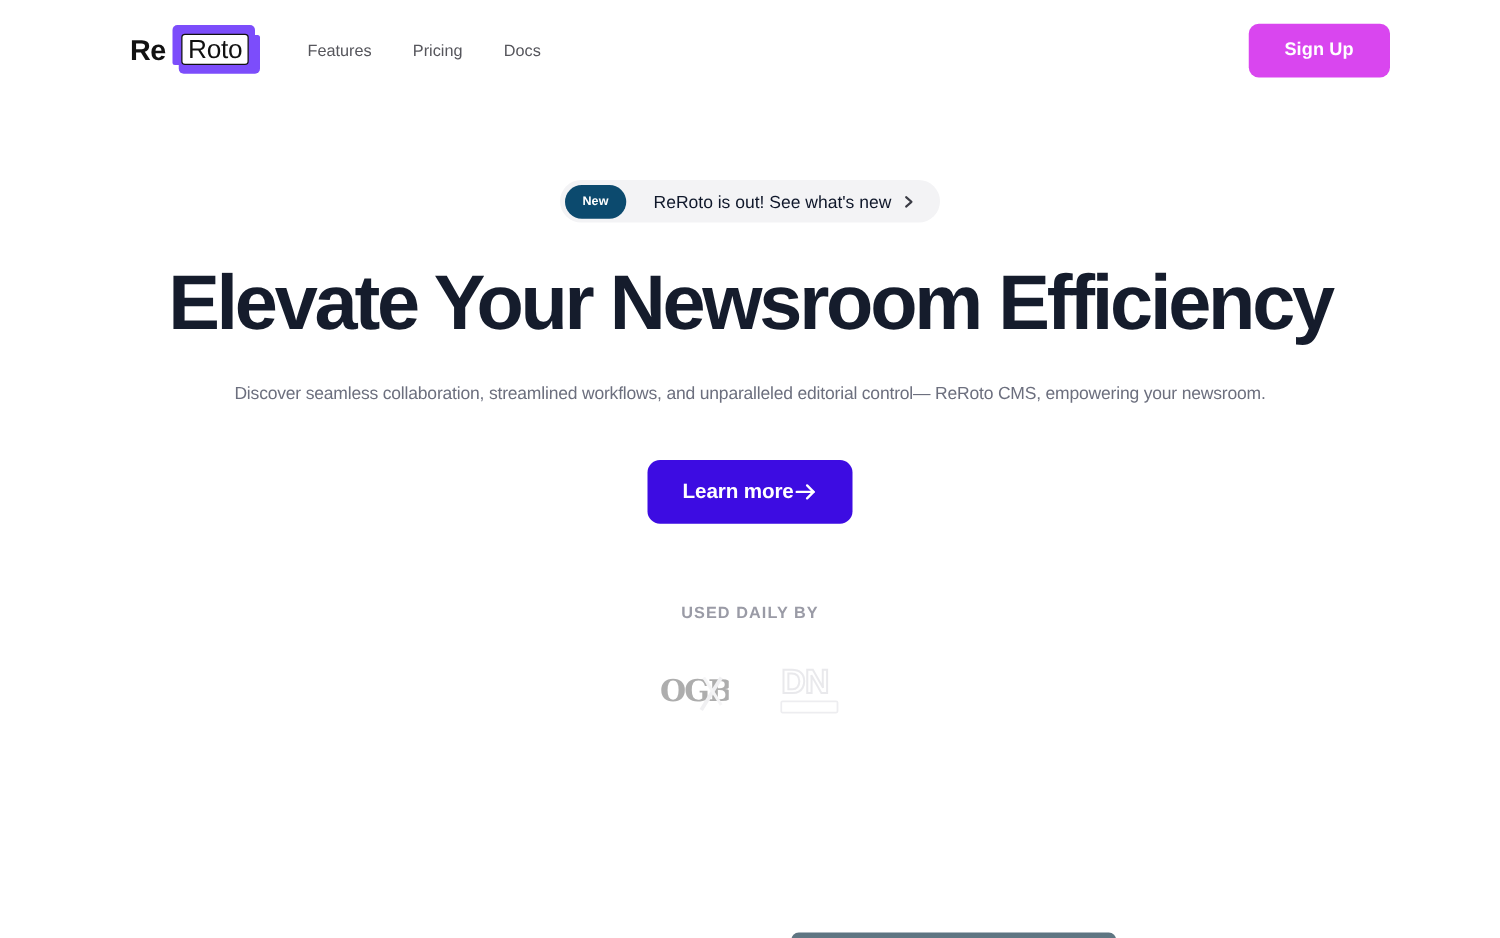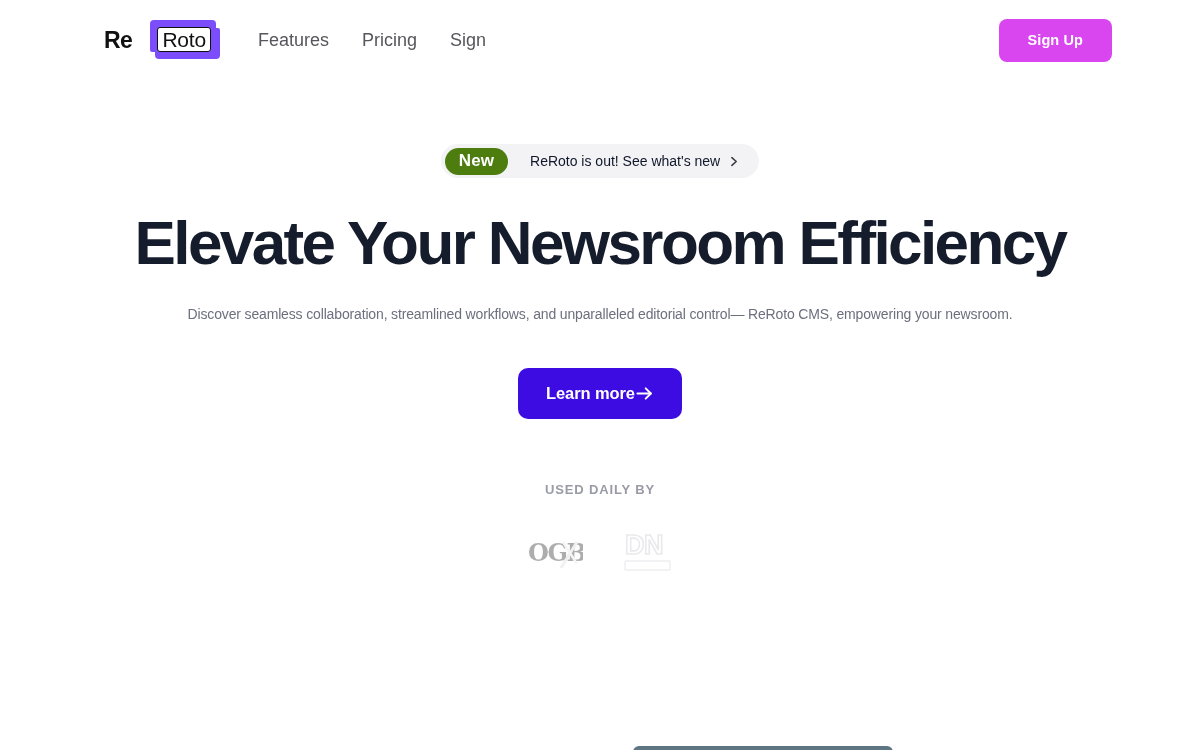--- a/index.html
+++ b/index.html
@@ -36,21 +36,21 @@
   .logo-re {
     font-size: 23px;
     font-weight: 700;
     letter-spacing: -0.5px;
     color: #111111;
     line-height: 1;
   }
 
   .logo-mark {
     position: relative;
-    margin-left: 18px;
+    margin-left: 6px;
     padding: 1px 9px 2px 7px;
   }
 
   
   .logo-mark::before {
     content: "";
     position: absolute;
     left: 0; right: 4px;
     top: -6px; bottom: 2px;
     background: #7c4dfb;
@@ -82,21 +82,21 @@
     line-height: 1.12;
   }
 
   .nav-links {
     display: flex;
     align-items: center;
     gap: 33px;
   }
 
   .nav-link {
-    font-size: 18px;
+    font-size: 13px;
     font-weight: 500;
     color: #56565c;
     text-decoration: none;
     cursor: pointer;
     white-space: nowrap;
   }
 
   .nav-spacer { flex: 1; }
 
   .signup-btn {
@@ -125,28 +125,28 @@
     background: #f3f3f5;
     border-radius: 999px;
     height: 34px;
     padding: 0 4px 0 4px;
     gap: 0;
     cursor: pointer;
     user-select: none;
   }
 
   .badge-pill {
-    background: #4d7c0f;
+    background: #0c4a6e;
     color: #ffffff;
     border-radius: 999px;
     height: 27px;
     display: flex;
     align-items: center;
     padding: 12px 14px;
-    font-size: 17px;
+    font-size: 10px;
     font-weight: 700;
     letter-spacing: 0.1px;
   }
 
   .badge-text {
     font-size: 14px;
     font-weight: 500;
     color: #0f172a;
     padding: 0 7px 0 22px;
     white-space: nowrap;
@@ -239,21 +239,21 @@
   <div class="logo">
     <span class="logo-re">Re</span>
     <span class="logo-mark">
       <span class="logo-mark-inner">Roto</span>
     </span>
   </div>
 
   <div class="nav-links">
     <a class="nav-link" href="#">Features</a>
     <a class="nav-link" href="#">Pricing</a>
-    <a class="nav-link" href="#">Sign</a>
+    <a class="nav-link" href="#">Docs</a>
   </div>
 
   <div class="nav-spacer"></div>
 
   <button class="signup-btn">Sign Up</button>
 </nav>
 
 <main class="hero">
 
   <div class="badge">

